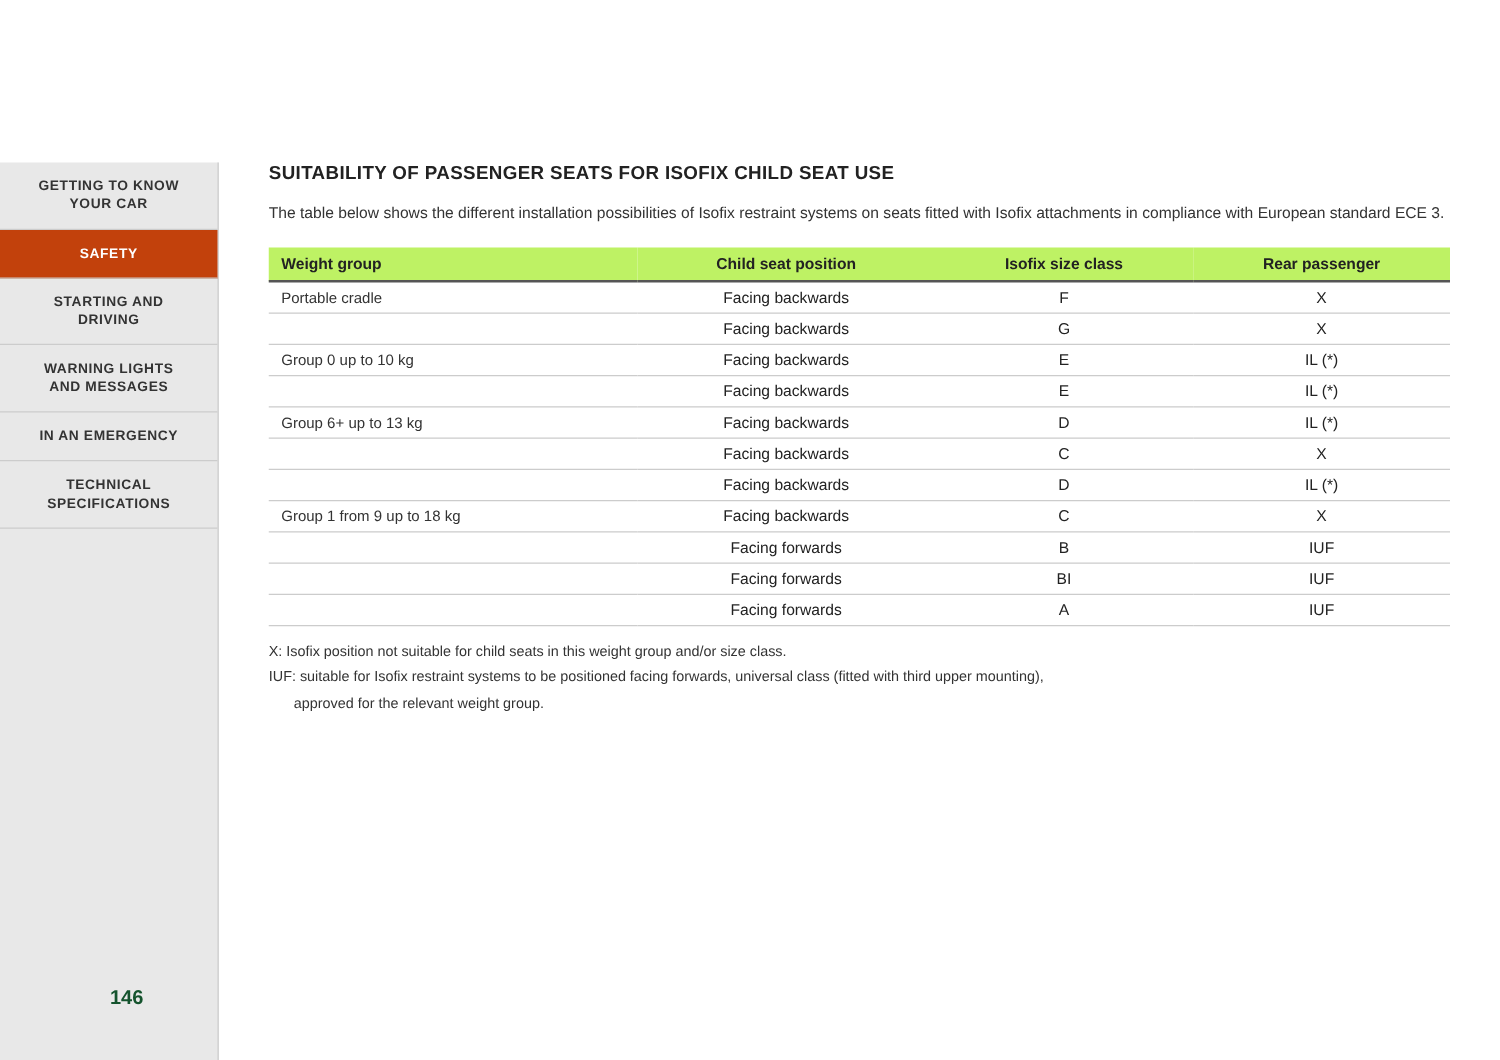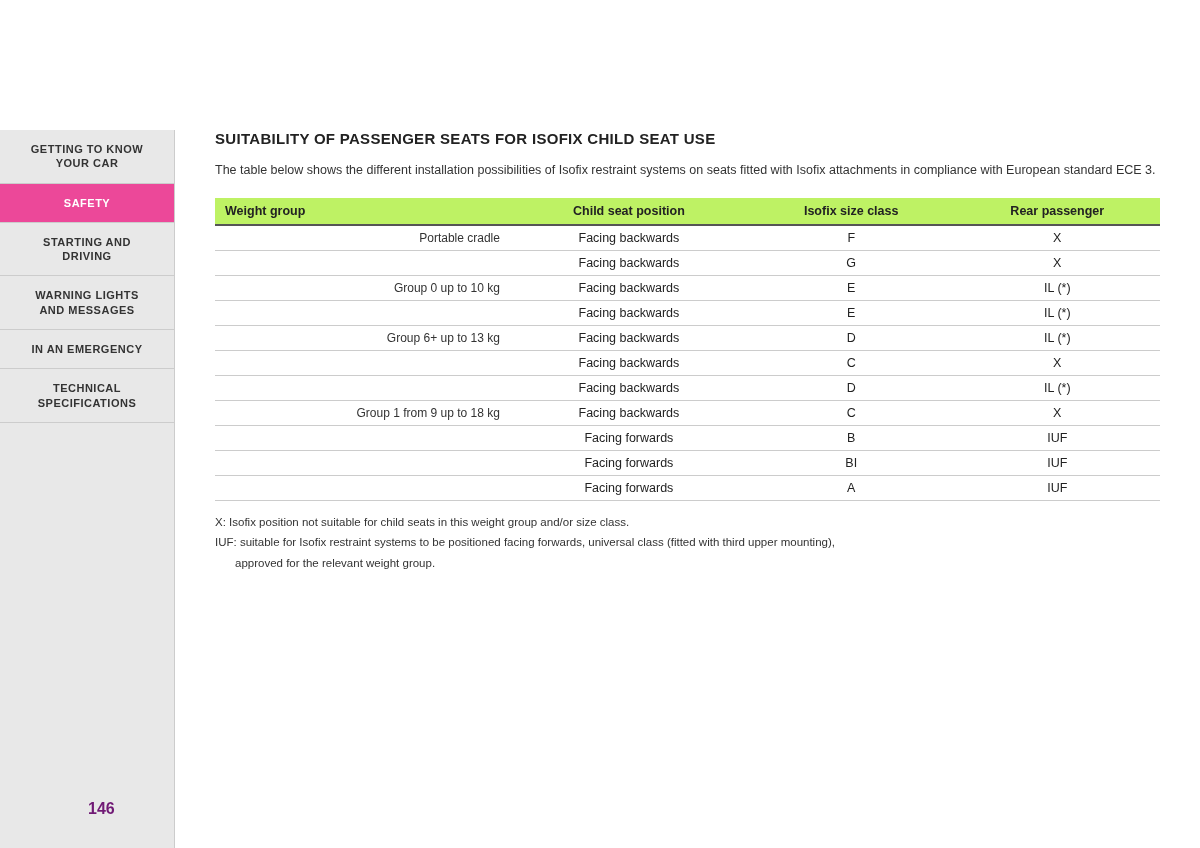--- a/index.html
+++ b/index.html
@@ -34,31 +34,31 @@
       font-size: 11px;
       font-weight: bold;
       text-transform: uppercase;
       letter-spacing: 0.5px;
       border-bottom: 1px solid #ccc;
       color: #333;
       line-height: 1.3;
       cursor: pointer;
     }
     .sidebar-item.active {
-      background: #ec4899;
+      background: #c2410c;
       color: #fff;
     }
     
     .page-number {
       position: absolute;
-      bottom: 30px;
+      bottom: 40px;
       left: 88px;
       font-size: 16px;
       font-weight: bold;
-      color: #701a75;
+      color: #14532d;
     }
     
     .main-content {
       flex: 1;
       padding: 130px 40px 40px 40px;
       overflow: hidden;
     }
     .page-title {
       font-size: 15px;
       font-weight: bold;
@@ -84,21 +84,21 @@
       text-align: left;
       border-bottom: 2px solid #555;
       background: #bef264;
     }
     thead tr th:not(:first-child) {
       text-align: center;
     }
     tbody tr td {
       padding: 5px 10px;
       border-bottom: 1px solid #ccc;
-      text-align: right;
+      text-align: left;
       vertical-align: middle;
     }
     tbody tr td:not(:first-child) {
       text-align: center;
     }
     tbody tr td:first-child {
       font-size: 12px;
       color: #333;
     }
     

